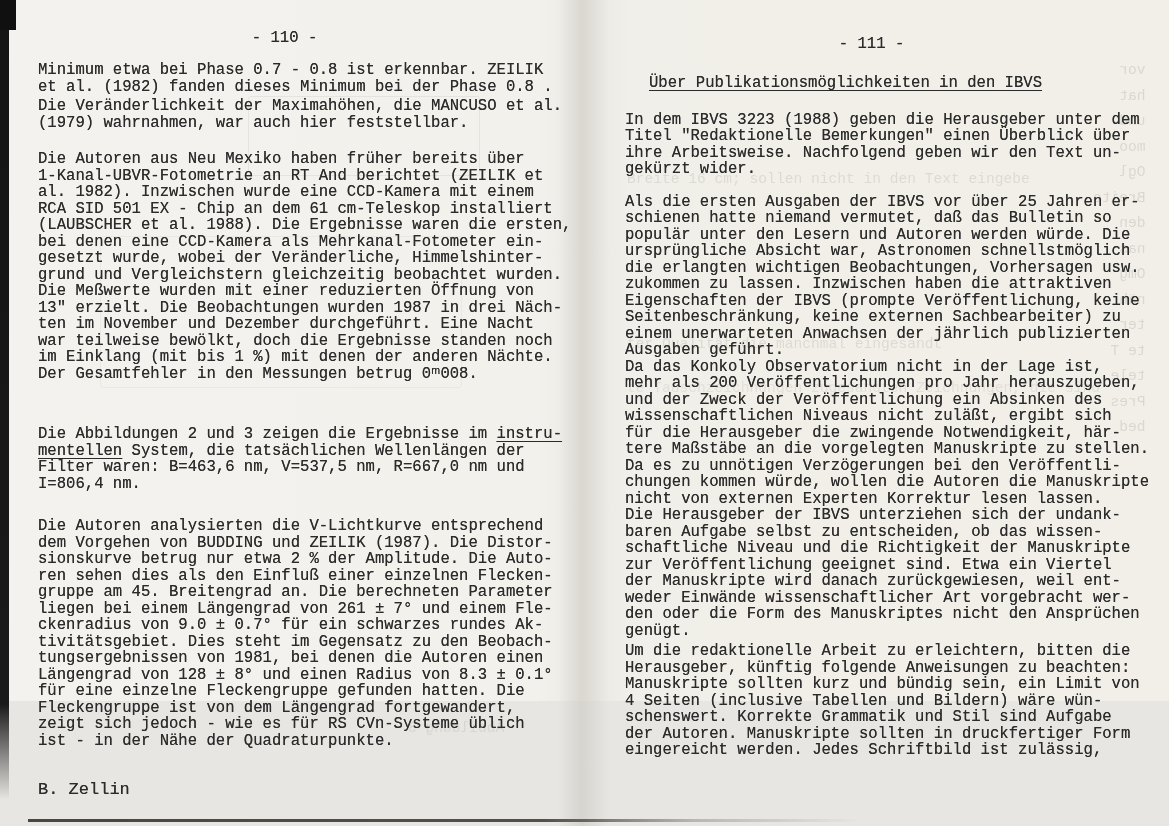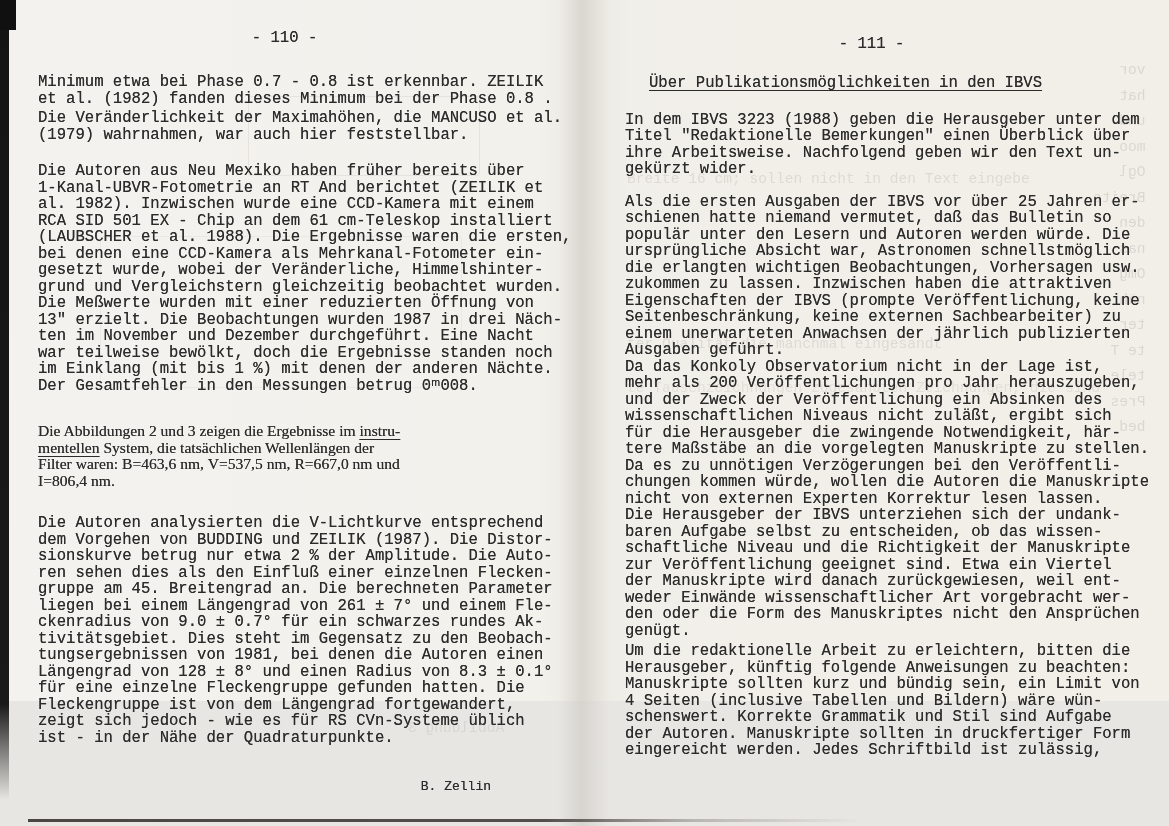--- a/index.html
+++ b/index.html
@@ -36,28 +36,28 @@
     font-size:15.6px;line-height:17px;
     text-shadow:0 0 .5px rgba(43,43,43,.75);
   }
   .para,.title{
     white-space:pre;margin:0;font-weight:normal;
     font-size:15.6px;line-height:16.5px;letter-spacing:0;
     text-shadow:0 0 .5px rgba(43,43,43,.78);
   }
   .u{text-decoration:underline;text-underline-offset:3px;text-decoration-thickness:1.4px;}
   
-  .lp1{margin-top:27px;}
+  .lp1{margin-top:15px;}
   .lp2{margin-top:3px;}
   .lp3{margin-top:20px;}
-  .lp4{margin-top:29px;font-family:Liberation Serif, serif;}
+  .lp4{margin-top:44px;}
   .lp5{margin-top:26px;}
   .signature{
-    margin-top:33px;width:525px;text-align:right;padding-right:72px;box-sizing:border-box;
-    font-size:13px;line-height:16.5px;text-shadow:0 0 .5px rgba(43,43,43,.78);
+    margin-top:33px;width:525px;padding-right:72px;box-sizing:border-box;
+    font-size:17px;line-height:16.5px;text-shadow:0 0 .5px rgba(43,43,43,.78);
   }
   
   .title{margin-top:22px;margin-left:24px;}
   .rp1{margin-top:20px;}
   .rp2{margin-top:16px;}
   .rp3{margin-top:0;}
   .rp4{margin-top:4px;}
   .rp5{}
   
   .ghost{

